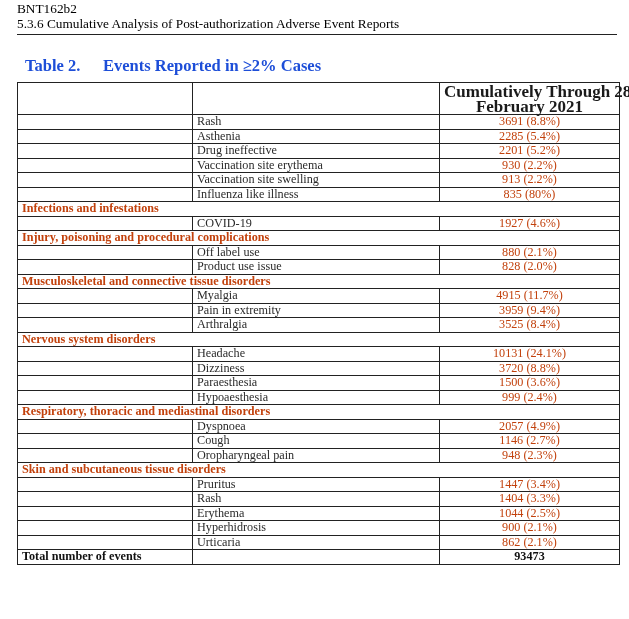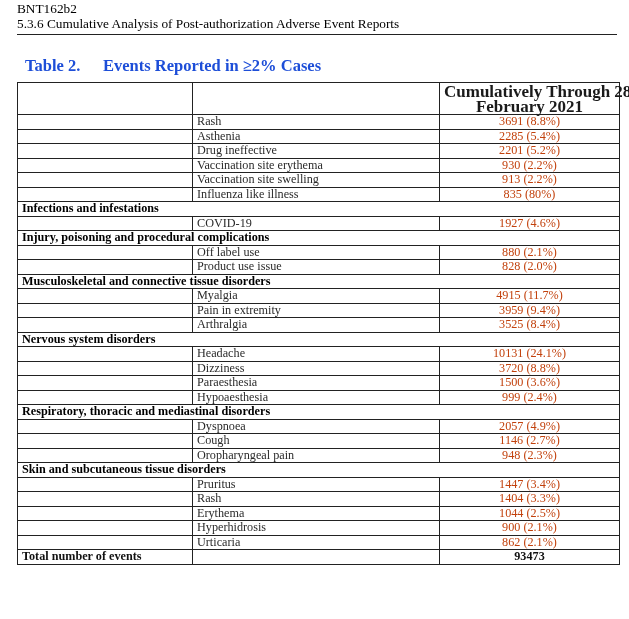--- a/index.html
+++ b/index.html
@@ -85,21 +85,21 @@
     th.hdr-soc, th.hdr-pt {
       vertical-align: middle;
       font-size: 11.5px;
     }
     td.pt { text-align: left; color: #2a2a2a; }
     td.val { text-align: center; color: #c2410c; }
     td.soc-group {
       font-weight: bold;
       text-align: left;
       padding-left: 6px;
-      color: #000000;
+      color: #c2410c;
     }
     td.total-label {
       font-weight: bold;
       padding-left: 6px;
       color: #111;
     }
     td.total-val {
       font-weight: bold;
       text-align: center;
       color: #111;

